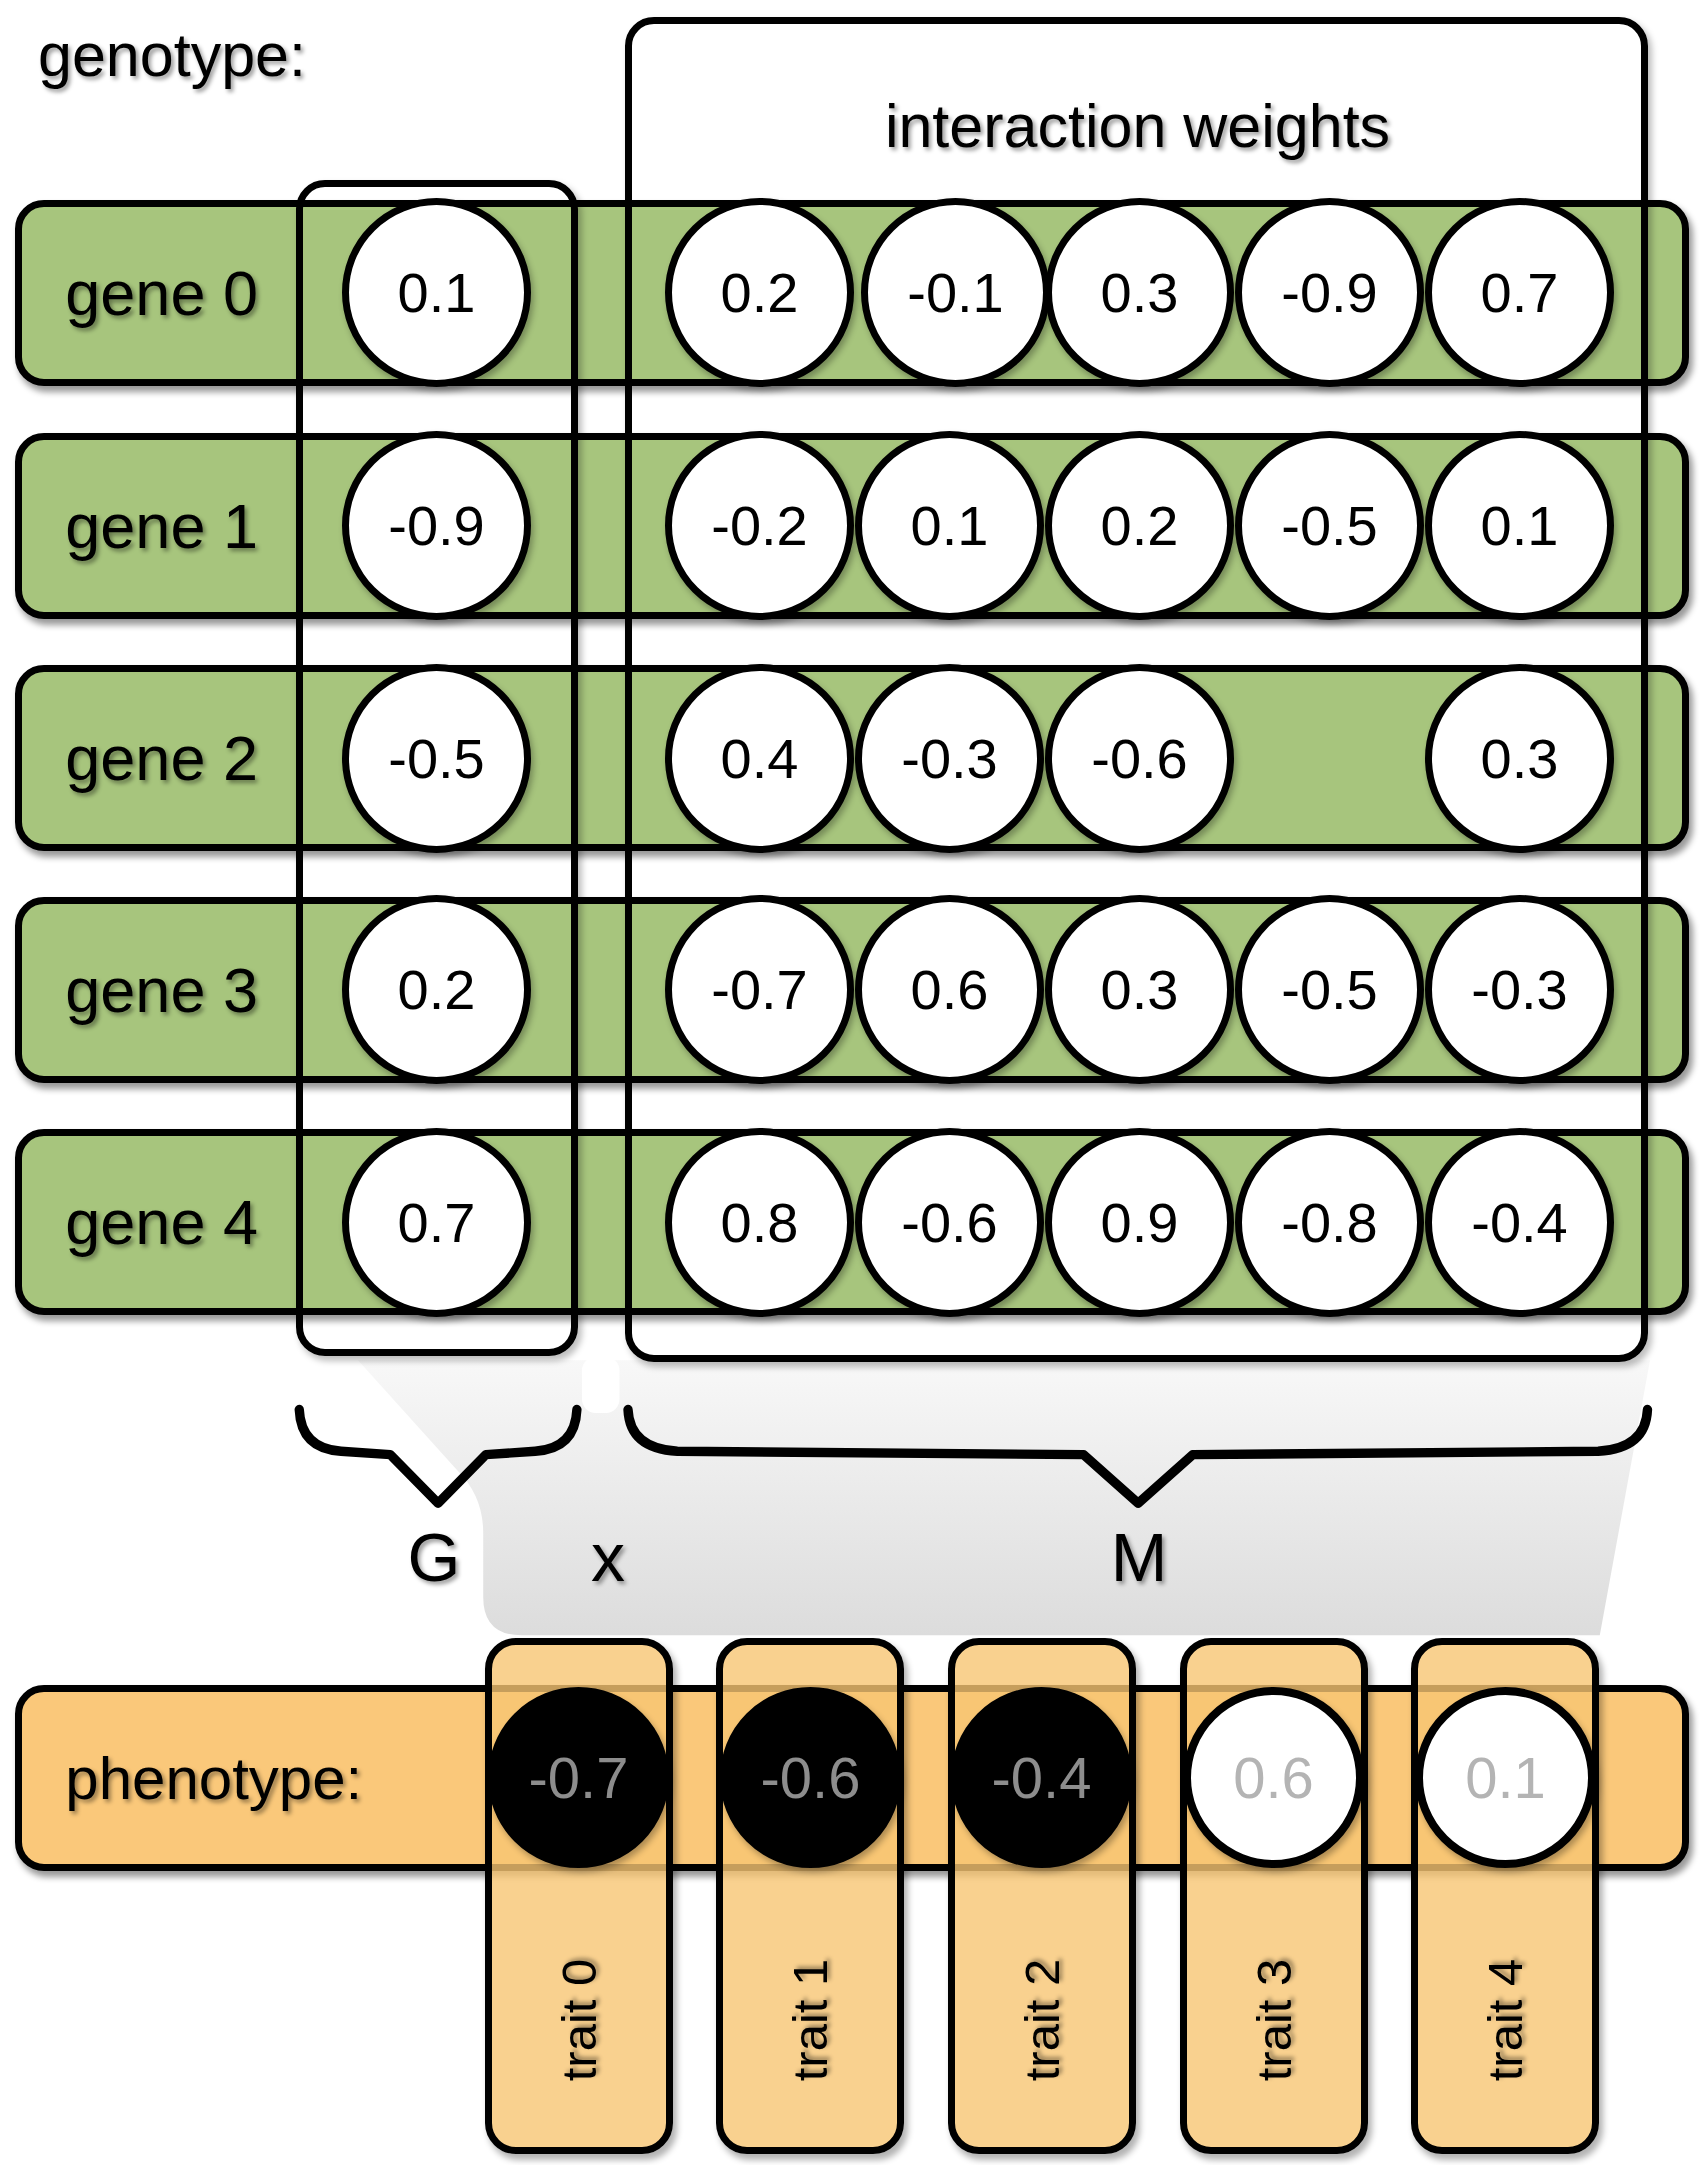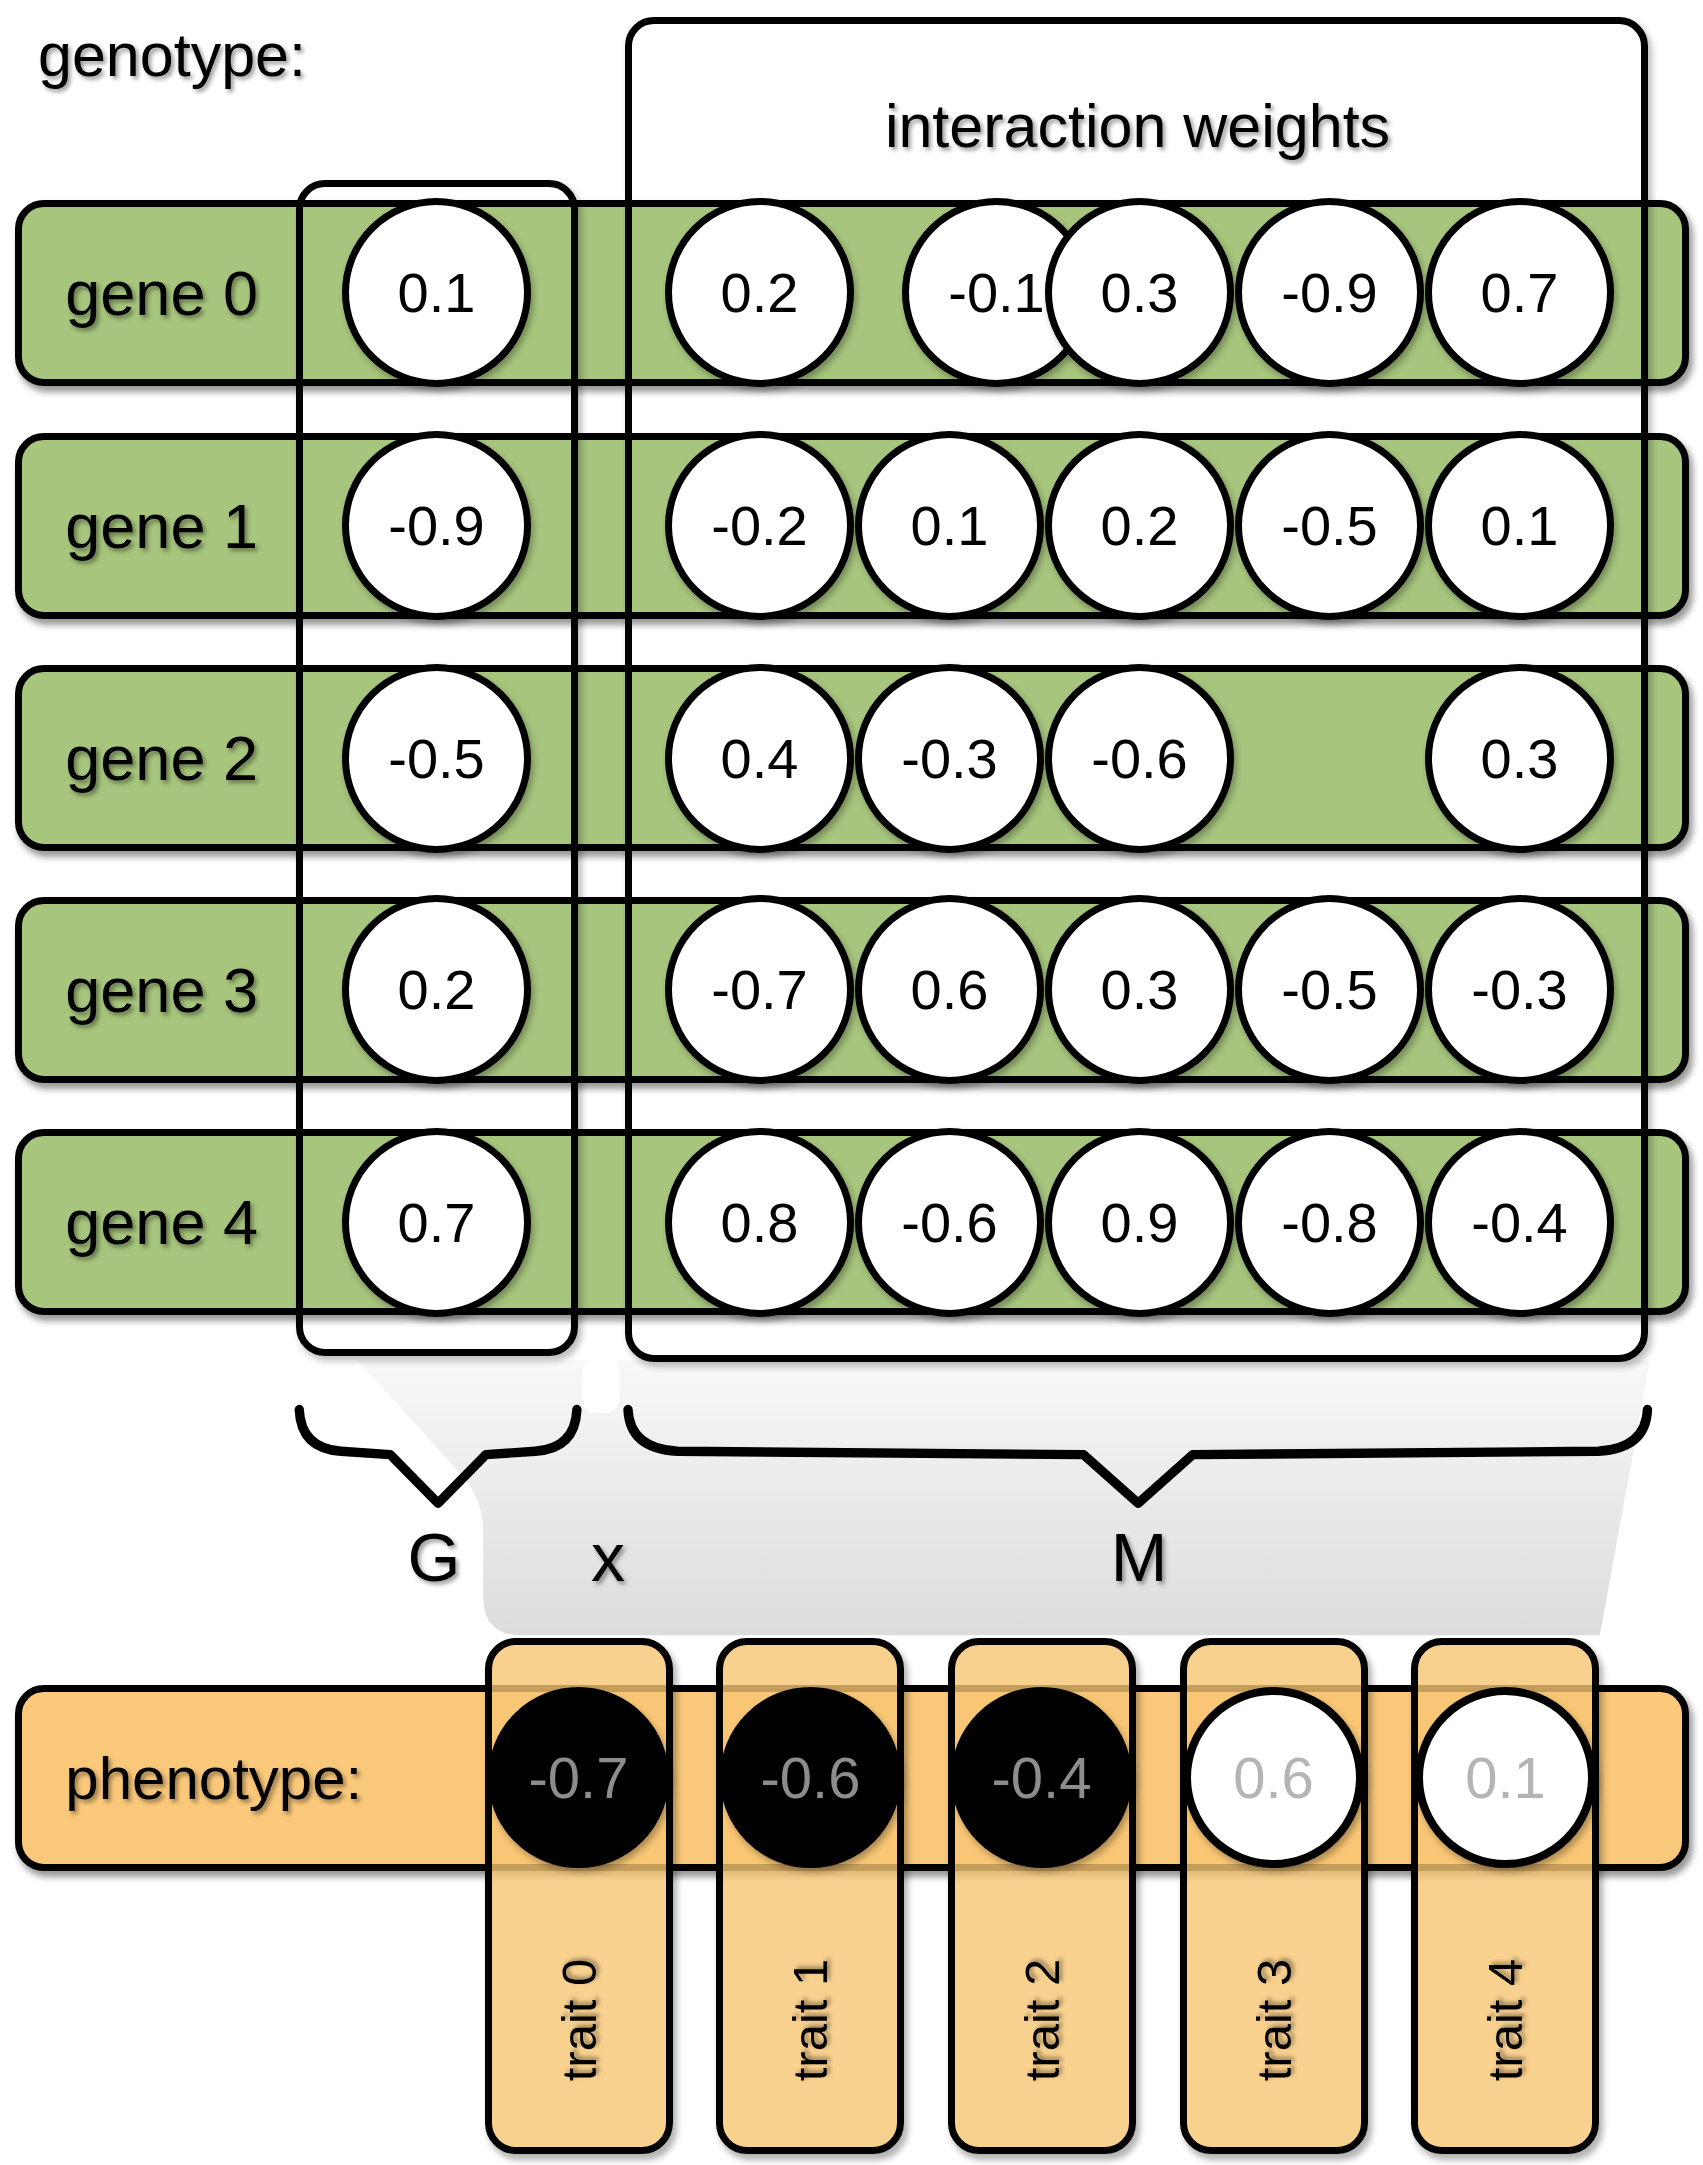--- a/index.html
+++ b/index.html
@@ -84,21 +84,21 @@
   <div class="gbox"></div>
   <div class="mbox"></div>
 
   <div class="circle" style="left:342px;top:198px">0.1</div>
   <div class="circle" style="left:342px;top:431px">-0.9</div>
   <div class="circle" style="left:342px;top:664px">-0.5</div>
   <div class="circle" style="left:342px;top:895px">0.2</div>
   <div class="circle" style="left:342px;top:1128px">0.7</div>
 
   <div class="circle" style="left:665px;top:198px">0.2</div>
-  <div class="circle" style="left:902px;top:198px">-0.1</div>
+  <div class="circle" style="left:861px;top:198px">-0.1</div>
   <div class="circle" style="left:1045px;top:198px">0.3</div>
   <div class="circle" style="left:1235px;top:198px">-0.9</div>
   <div class="circle" style="left:1425px;top:198px">0.7</div>
 
   <div class="circle" style="left:665px;top:431px">-0.2</div>
   <div class="circle" style="left:855px;top:431px">0.1</div>
   <div class="circle" style="left:1045px;top:431px">0.2</div>
   <div class="circle" style="left:1235px;top:431px">-0.5</div>
   <div class="circle" style="left:1425px;top:431px">0.1</div>
 

